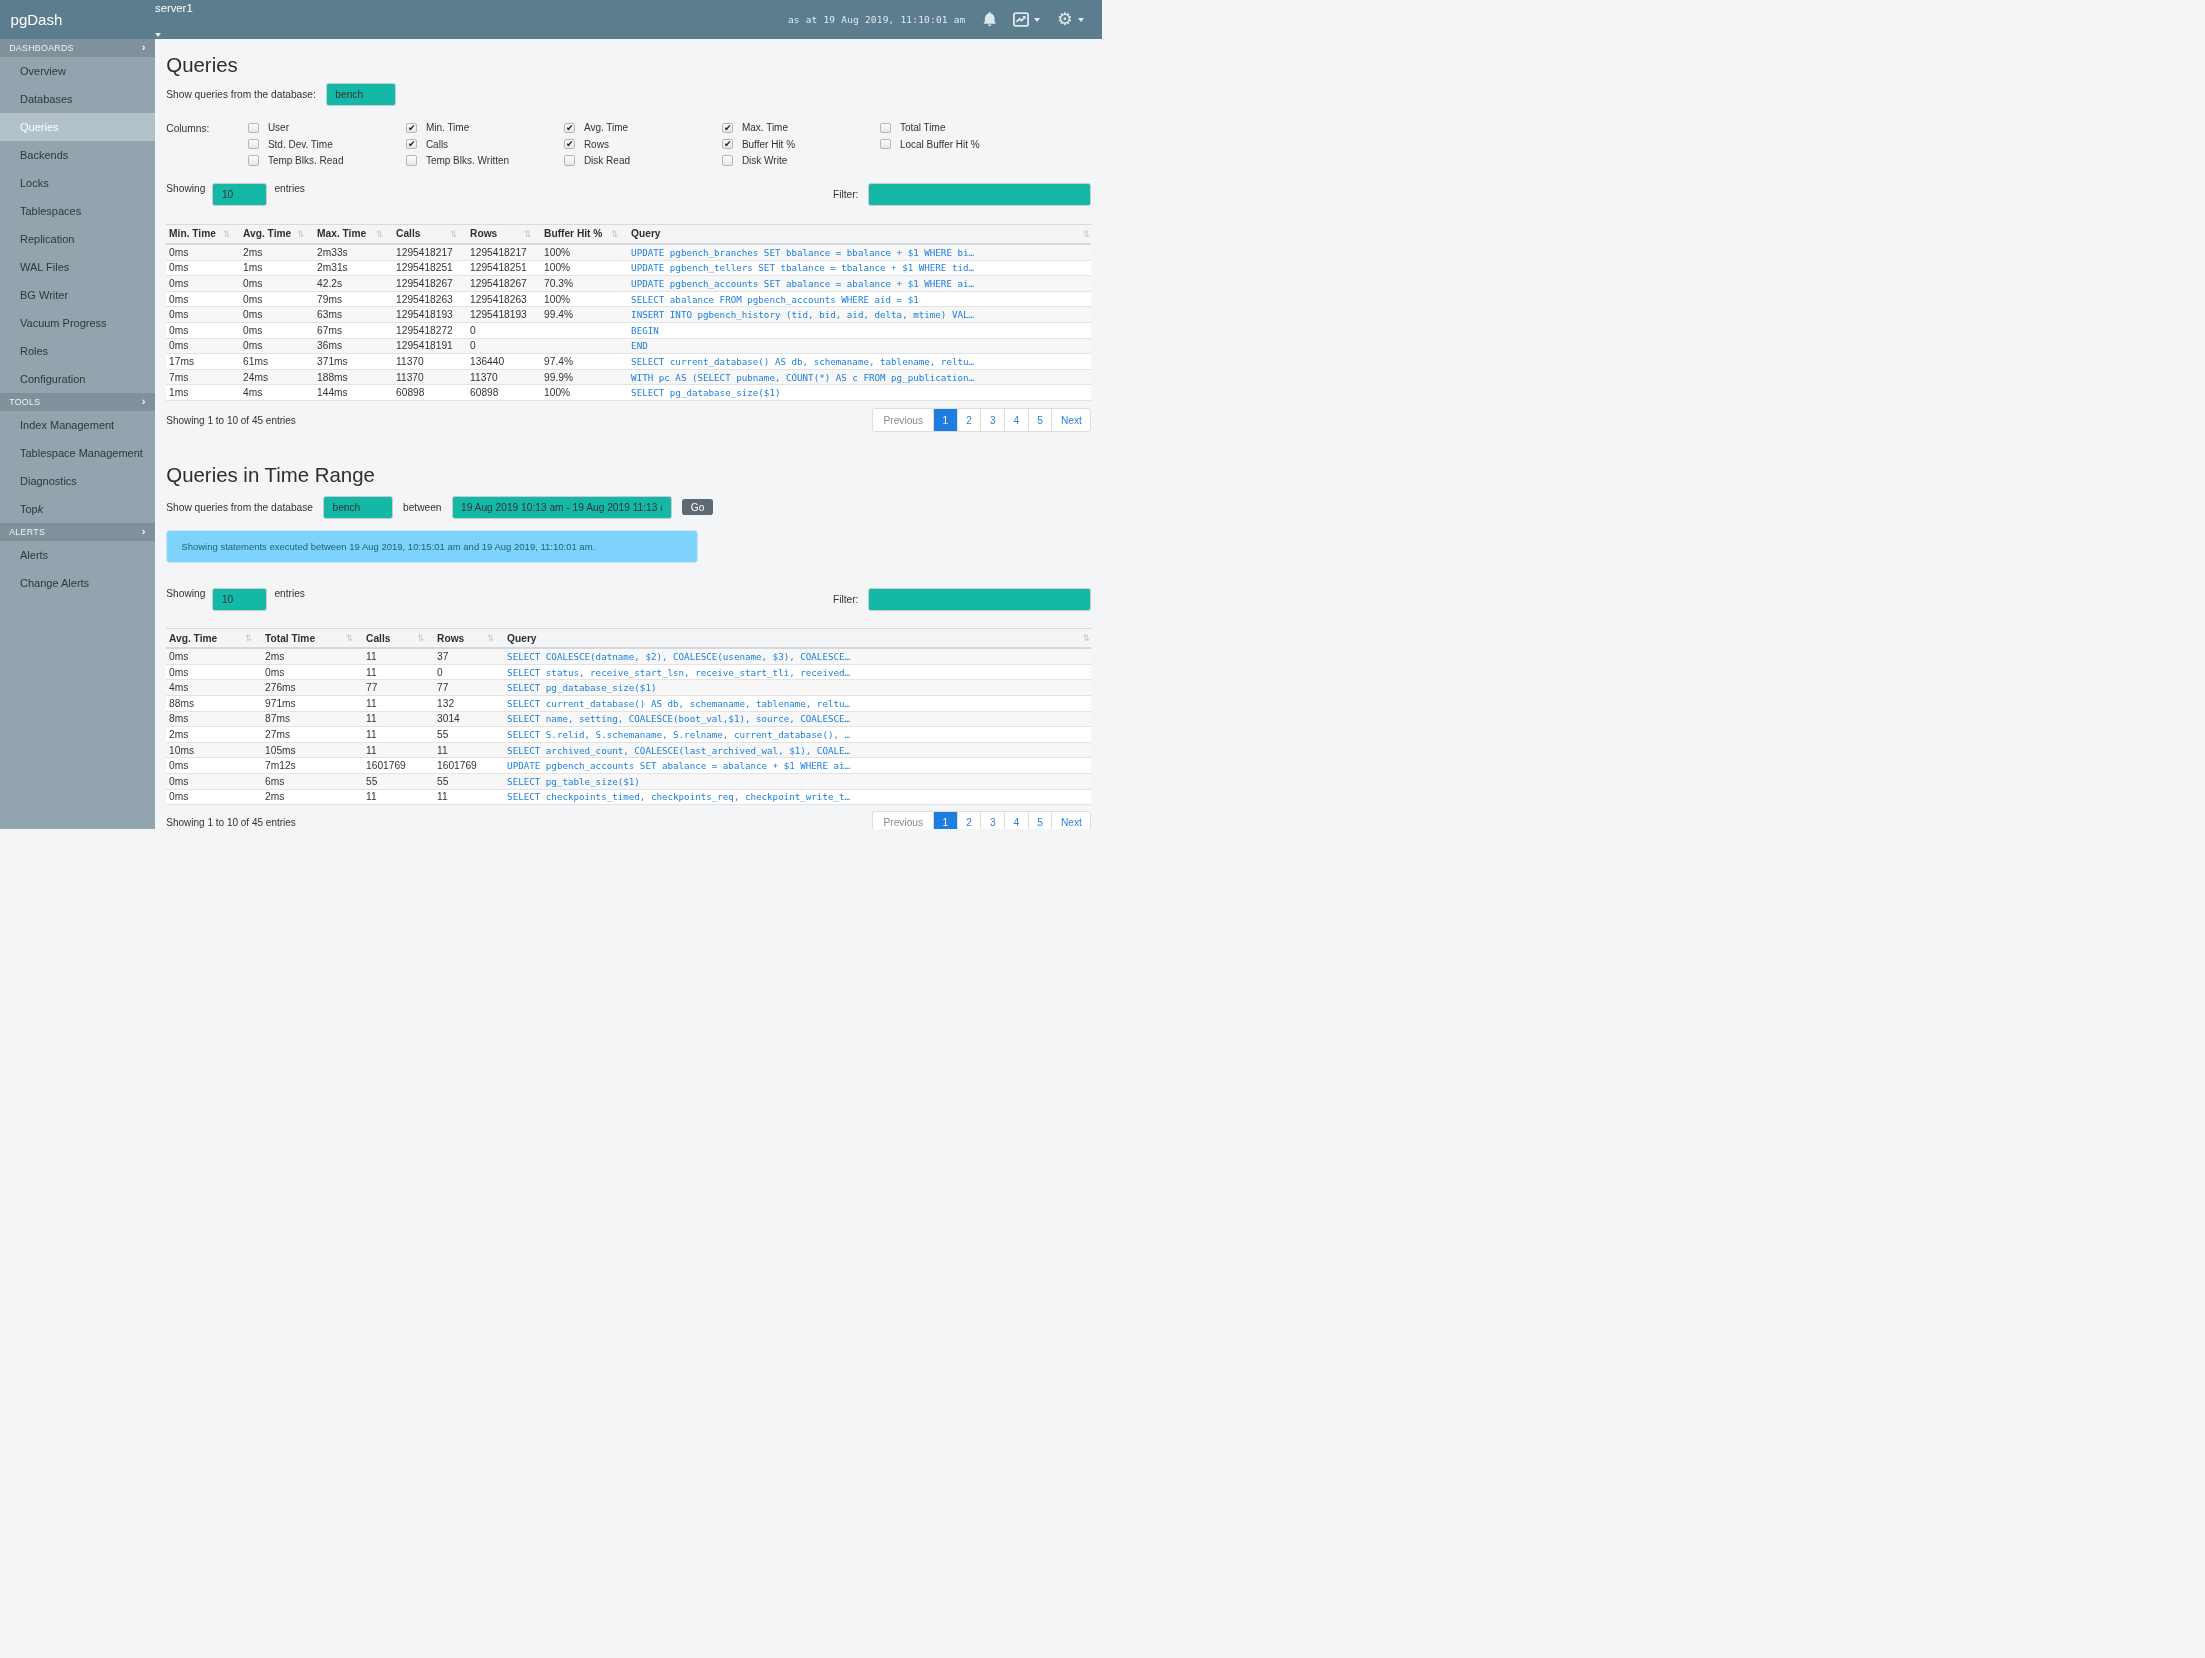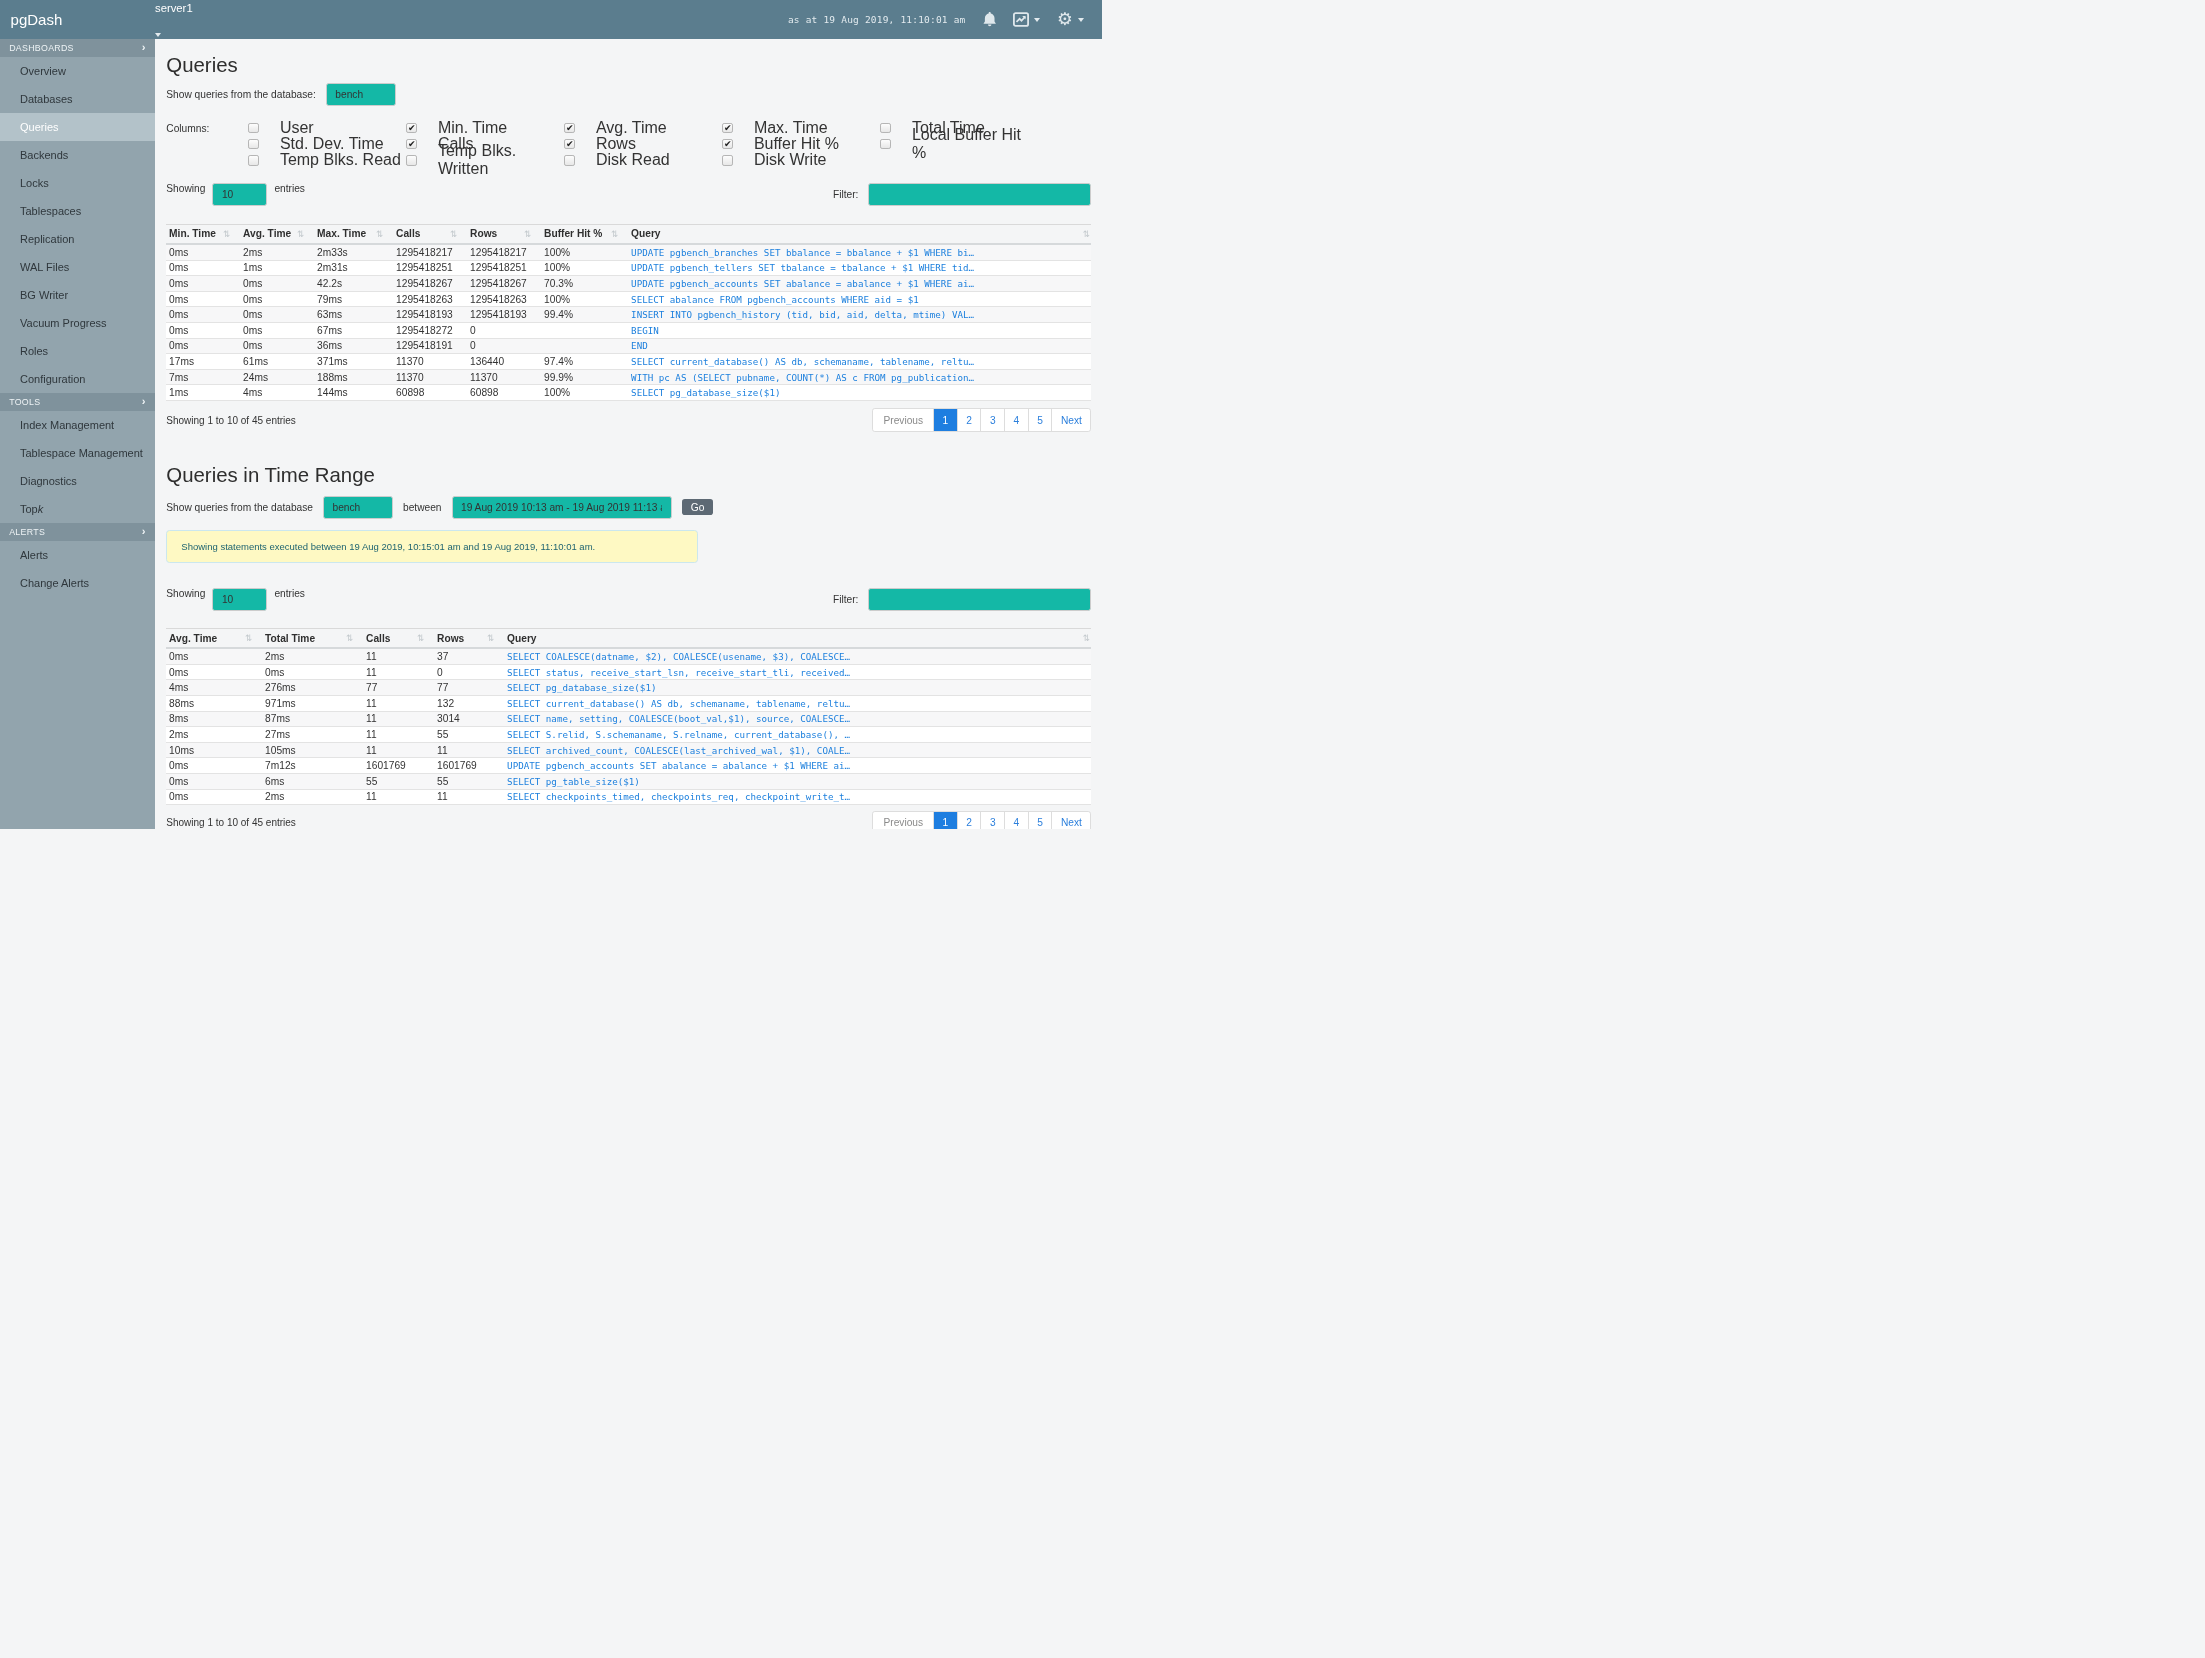--- a/index.html
+++ b/index.html
@@ -37,21 +37,21 @@
   .db-input { width:70px; }
   .range-input { width:220px; }
   .go-btn { background:#5d6974; color:#fff; border:none; border-radius:2.8px; height:16px; padding:0 9.2px;
             font-size:10.2px; font-family:"Liberation Sans", sans-serif; cursor:pointer; }
 
   
   .columns-row { display:flex; margin-top:17px; }
   .columns-label { width:82px; font-size:10.2px; padding-top:0.7px; }
   .checkbox-grid { display:flex; }
   .cb-col { width:158px; display:flex; flex-direction:column; row-gap:5.6px; }
-  .cb-item { display:flex; align-items:center; gap:21px; font-size:16px; height:10.6px; cursor:pointer; }
+  .cb-item { display:flex; align-items:center; gap:9px; font-size:10px; height:10.6px; cursor:pointer; }
   .checkbox { width:10.6px; height:10.6px; flex:none; border:0.7px solid #b5b5b5; border-radius:2.1px;
               background:linear-gradient(#fdfdfd,#e7e7e7); position:relative; }
   .checkbox.checked::after { content:"✔"; font-family:"DejaVu Sans", sans-serif; position:absolute;
               top:-2.1px; left:0.7px; font-size:9.2px; color:#222; }
 
   
   .toolbar-row { display:flex; margin-top:17px; font-size:10.2px; }
   .toolbar-row.tall-gap { margin-top:25px; }
   .entries-box { width:55px; margin:0 7px; }
   .filter-wrap { margin-left:auto; display:flex; align-items:center; gap:10px; }
@@ -76,21 +76,21 @@
   .table-footer.clip { margin-top:5.6px; }
   .summary { font-size:10px; color:#333; }
   .pagination { margin-left:auto; display:flex; border:0.7px solid #ddd; border-radius:2.8px; overflow:hidden; background:#fff; }
   .page-btn { min-width:23px; height:22.5px; padding:0 8.5px; display:flex; align-items:center; justify-content:center;
               font-size:10.2px; color:#2b7fdc; border-left:0.7px solid #ddd; cursor:pointer; }
   .page-btn:first-child { border-left:none; }
   .page-btn.prev { color:#8a8a8a; padding:0 10px; }
   .page-btn.active { background:#1e7ee0; color:#fff; }
 
   
-  .info-box { margin-top:11.3px; width:532px; background:#fef9c3; border:0.7px solid #cbe7ee; border-radius:3.5px;
+  .info-box { margin-top:11.3px; width:532px; background:#7dd3fc; border:0.7px solid #cbe7ee; border-radius:3.5px;
               color:#1f6470; font-size:9.5px; padding:10px 14px; }
 </style>
 </head>
 <body>
 
 <header class="topbar">
   <div class="brand">pgDash</div>
   <div class="server-select">
     <span>server1</span>
     <span class="caret"></span>

